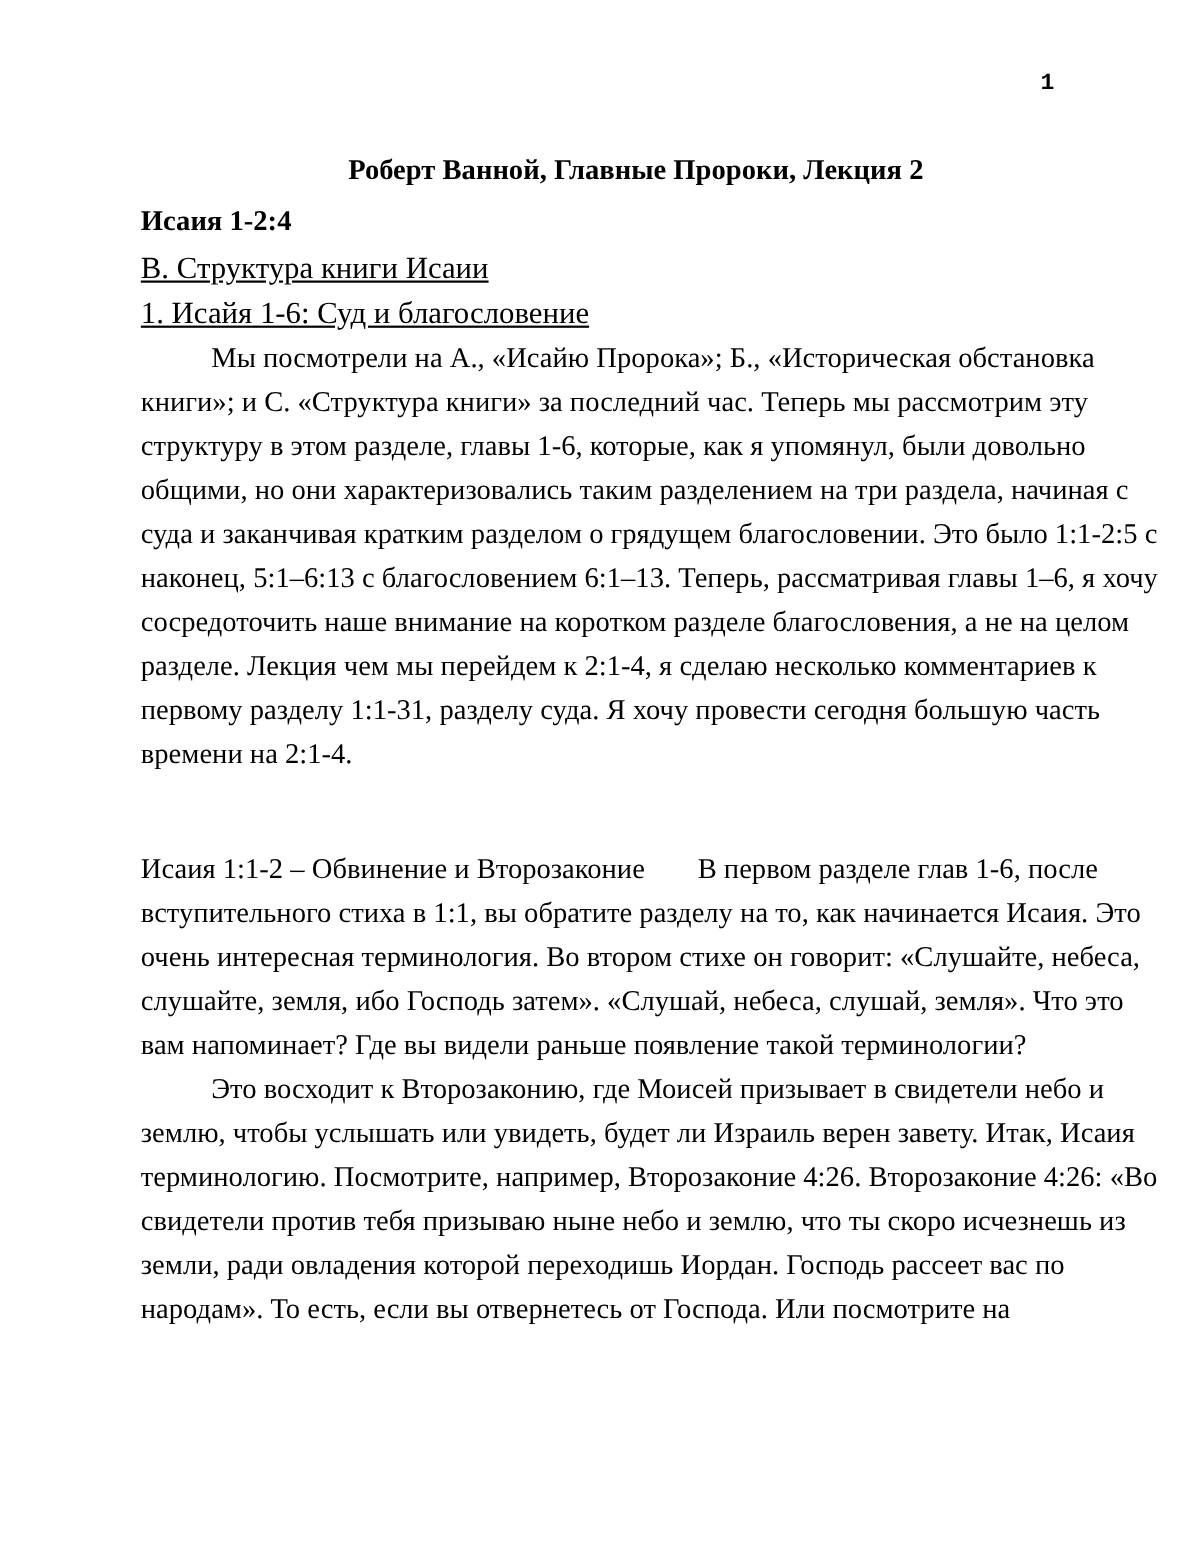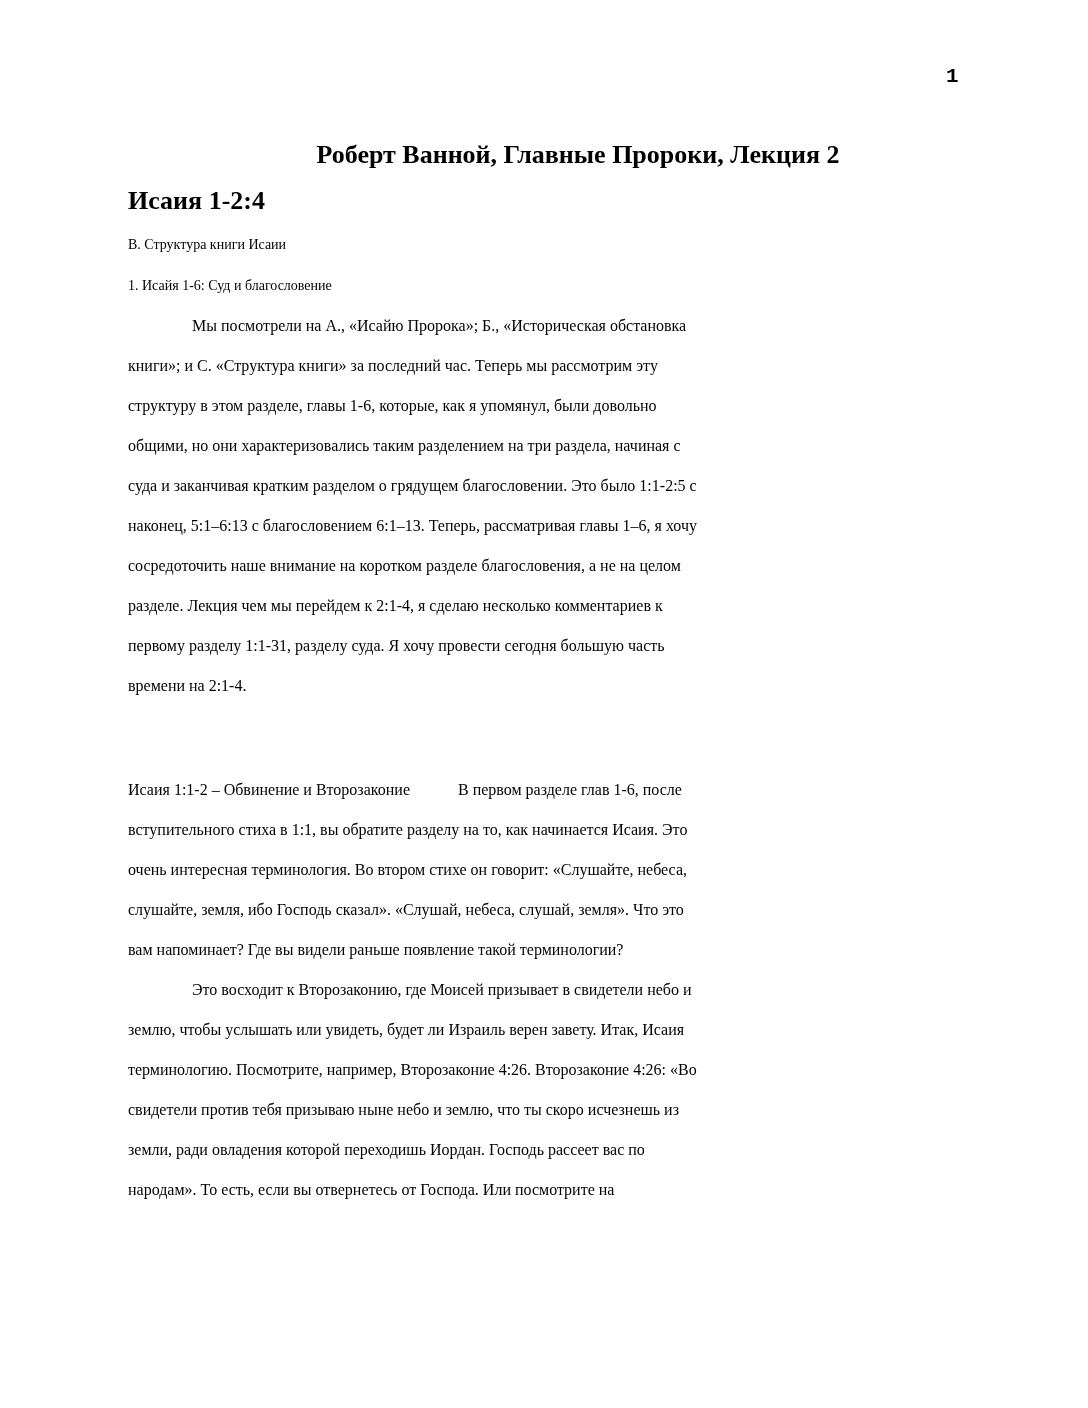--- a/index.html
+++ b/index.html
@@ -40,32 +40,33 @@
     white-space: nowrap;
     text-align: center;
   }
   .doc-heading {
     font-size: 26px;
     font-weight: 700;
     line-height: 46px;
     white-space: nowrap;
   }
   .outline-line {
-    font-size: 14px;
+    font-size: 28px;
     line-height: 41px;
     white-space: nowrap;
+    text-decoration: underline;
   }
   .para {
     margin: 0;
   }
   .para-gap {
     margin-top: 64px; 
   }
   .body-line {
-    font-size: 16px;
+    font-size: 26px;
     line-height: 40px;
     white-space: nowrap;
   }
   .indent {
     text-indent: 64px;
   }
   .tab-gap {
     display: inline-block;
     width: 48px;
   }
@@ -98,21 +99,21 @@
       <div class="body-line">первому разделу 1:1-31, разделу суда. Я хочу провести сегодня большую часть</div>
       <div class="body-line">времени на 2:1-4.</div>
     </div>
 
     <div class="para para-gap">
       <div class="body-line">
         <span>Исаия 1:1-2 – Обвинение и Второзаконие</span><span class="tab-gap"></span><span>В первом разделе глав 1-6, после</span>
       </div>
       <div class="body-line">вступительного стиха в 1:1, вы обратите разделу на то, как начинается Исаия. Это</div>
       <div class="body-line">очень интересная терминология. Во втором стихе он говорит: «Слушайте, небеса,</div>
-      <div class="body-line">слушайте, земля, ибо Господь сказал». «Слушай, небеса, слушай, земля». Что это</div>
+      <div class="body-line">слушайте, земля, ибо Господь затем». «Слушай, небеса, слушай, земля». Что это</div>
       <div class="body-line">вам напоминает? Где вы видели раньше появление такой терминологии?</div>
     </div>
 
     <div class="para">
       <div class="body-line indent">Это восходит к Второзаконию, где Моисей призывает в свидетели небо и</div>
       <div class="body-line">землю, чтобы услышать или увидеть, будет ли Израиль верен завету. Итак, Исаия</div>
       <div class="body-line">терминологию. Посмотрите, например, Второзаконие 4:26. Второзаконие 4:26: «Во</div>
       <div class="body-line">свидетели против тебя призываю ныне небо и землю, что ты скоро исчезнешь из</div>
       <div class="body-line">земли, ради овладения которой переходишь Иордан. Господь рассеет вас по</div>
       <div class="body-line">народам». То есть, если вы отвернетесь от Господа. Или посмотрите на</div>

